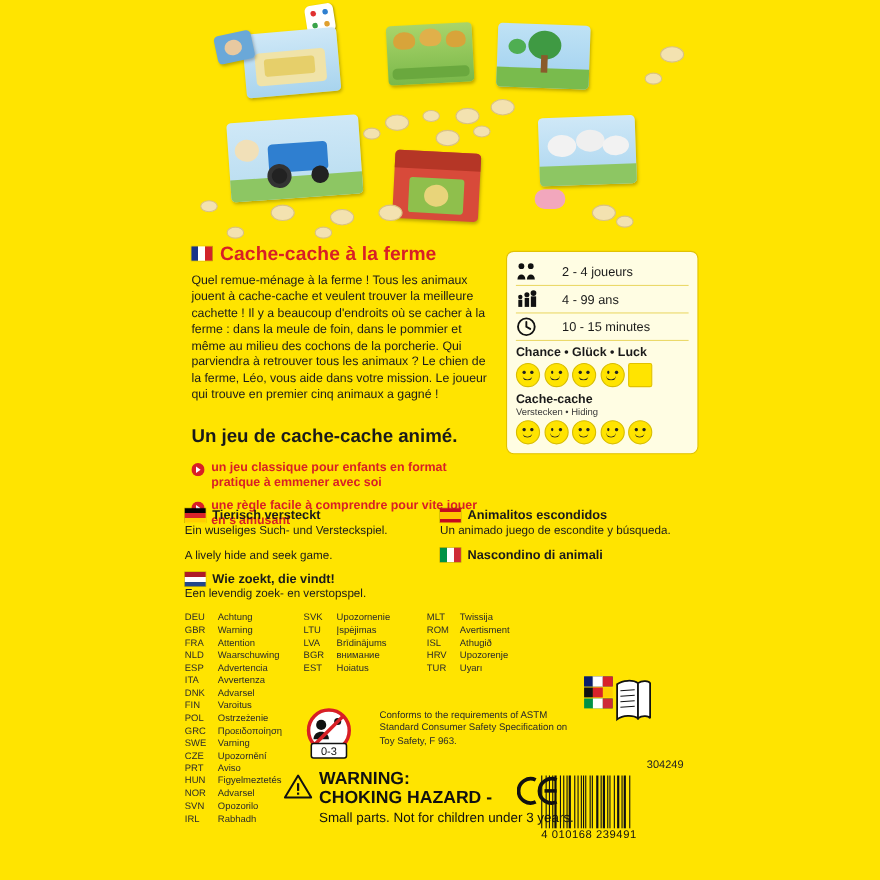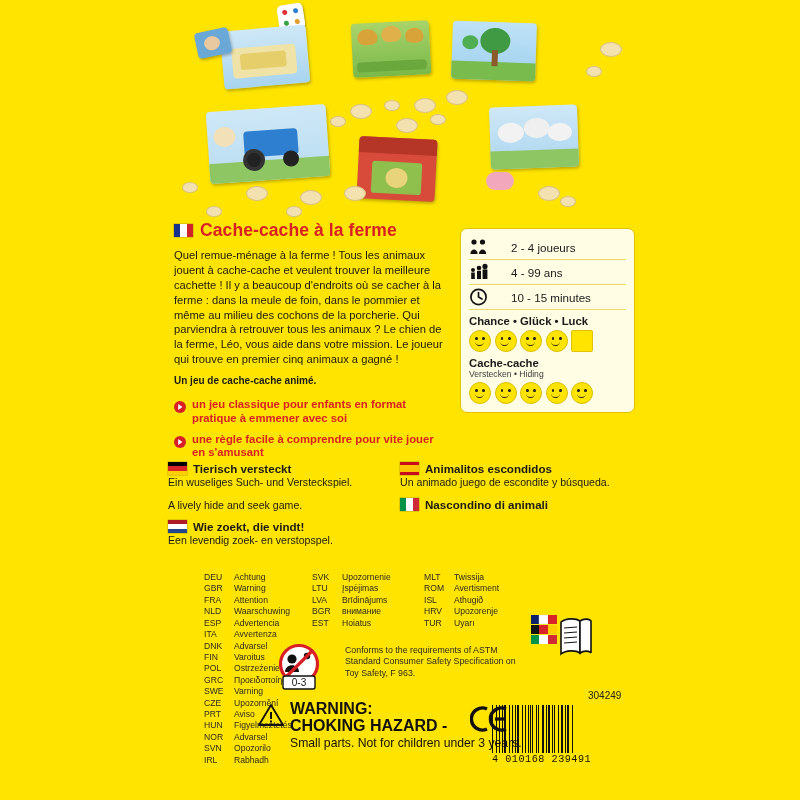--- a/index.html
+++ b/index.html
@@ -20,21 +20,21 @@
   .flag-de{background:linear-gradient(to bottom,#000 0 33.3%,#d8232a 33.3% 66.6%,#ffce00 66.6% 100%);}
   .flag-gb{background:#17328a;position:relative;overflow:hidden;}
   .flag-gb:before{content:"";position:absolute;left:0;top:5px;width:100%;height:3px;background:#fff;}
   .flag-gb:after{content:"";position:absolute;left:8px;top:0;width:3px;height:100%;background:#fff;}
   .flag-nl{background:linear-gradient(to bottom,#ae1c28 0 33.3%,#ffffff 33.3% 66.6%,#21468b 66.6% 100%);}
   .flag-es{background:linear-gradient(to bottom,#c60b1e 0 25%,#ffc400 25% 75%,#c60b1e 75% 100%);}
   .flag-it{background:linear-gradient(to right,#009246 0 33.3%,#ffffff 33.3% 66.6%,#ce2b37 66.6% 100%);}
 
   h1.game-title{font-size:17.5px;color:#d81f26;margin:0;font-weight:bold;letter-spacing:.1px;}
   p.blurb{font-size:11.2px;line-height:1.33;color:#1a1a1a;margin:7px 0 0 0;text-align:left;}
-  p.subline{font-size:10px;color:#1a1a1a;margin:8px 0 0 0;font-weight:bold;}
+  p.subline{font-size:17px;color:#1a1a1a;margin:20px 0 0 0;font-weight:bold;}
 
   .bullets{margin-top:12px;}
   .bullet{display:flex;gap:6px;margin-bottom:7px;}
   .bullet .dot{flex:none;margin-top:1px;}
   .bullet .btxt{font-size:11.3px;line-height:1.22;color:#d81f26;font-weight:bold;}
 
   
   .langgrid{position:absolute;left:168px;top:462px;width:470px;display:grid;grid-template-columns:218px 252px;column-gap:14px;row-gap:9px;}
   .langblk .lhead{display:flex;align-items:center;gap:6px;}
   .langblk .lname{font-size:11.6px;font-weight:bold;color:#1a1a1a;}
@@ -50,37 +50,37 @@
   .cat .cname{font-size:11.3px;font-weight:bold;color:#1a1a1a;}
   .cat .csub{font-size:8.6px;color:#3a3a3a;margin-top:0px;}
   .smileys{display:flex;gap:3.5px;margin-top:3px;}
   .smiley{width:20px;height:20px;border-radius:50%;background:#ffe400;border:1.2px solid #d8bd00;position:relative;}
   .smiley.blank{background:#ffe400;border:1.2px solid #e2c200;border-radius:2px;}
   .smiley .eye{position:absolute;width:2.6px;height:3.4px;border-radius:50%;background:#222;top:6px;}
   .smiley .eye.l{left:5px;} .smiley .eye.r{right:5px;}
   .smiley .mouth{position:absolute;left:4.5px;top:9px;width:9px;height:5px;border-bottom:1.6px solid #222;border-radius:0 0 9px 9px;}
 
   
-  .legal{position:absolute;left:168px;top:572px;width:470px;margin-left:36px;}
+  .legal{position:absolute;left:168px;top:556px;width:470px;}
   .warncols{display:grid;grid-template-columns:108px 112px 108px;font-size:8.6px;line-height:1.33;color:#2a2a2a;}
   .warncols .wrow{display:flex;}
   .warncols .wc{width:30px;flex:none;}
 
   .warning-big{position:absolute;left:290px;top:700px;}
   .warning-big .wt{font-size:16px;font-weight:bold;color:#111;line-height:1.08;}
   .warning-big .ws{font-size:12.2px;color:#111;line-height:1.18;margin-top:1px;}
 
   .conforms{position:absolute;left:345px;top:645px;width:180px;font-size:8.8px;line-height:1.3;color:#2a2a2a;}
 
   .ce{position:absolute;left:470px;top:705px;}
   .artnum{position:absolute;left:588px;top:690px;font-size:10px;color:#222;}
   .barcode{position:absolute;left:492px;top:705px;}
   .barcode .bars{display:flex;align-items:flex-end;height:48px;}
   .barcode .bars i{display:block;background:#111;height:100%;}
-  .barcode .bnum{font-size:10.2px;letter-spacing:.5px;color:#111;margin-top:1px;font-family:Liberation Mono, monospace;}
+  .barcode .bnum{font-size:10.2px;letter-spacing:.5px;color:#111;margin-top:1px;font-family:Liberation Sans, sans-serif;}
 
   .bookicon{position:absolute;left:530px;top:613px;}
   .age03{position:absolute;left:272px;top:642px;}
   .tri{position:absolute;left:258px;top:703px;}
 </style>
 </head>
 <body>
 
 <div id="box">
 

